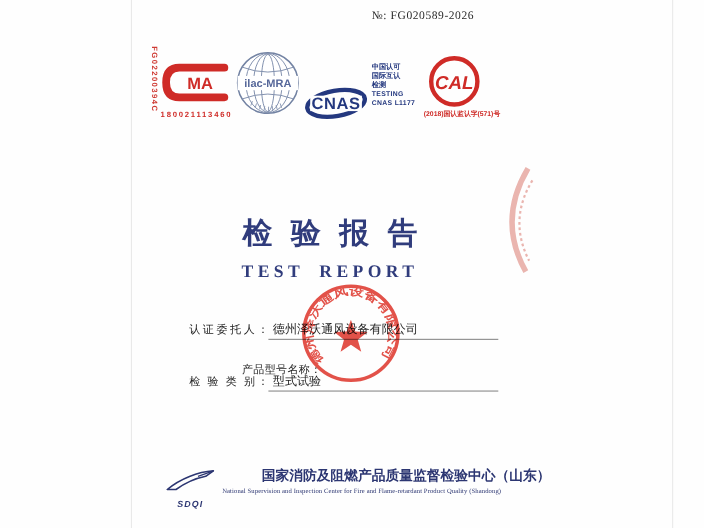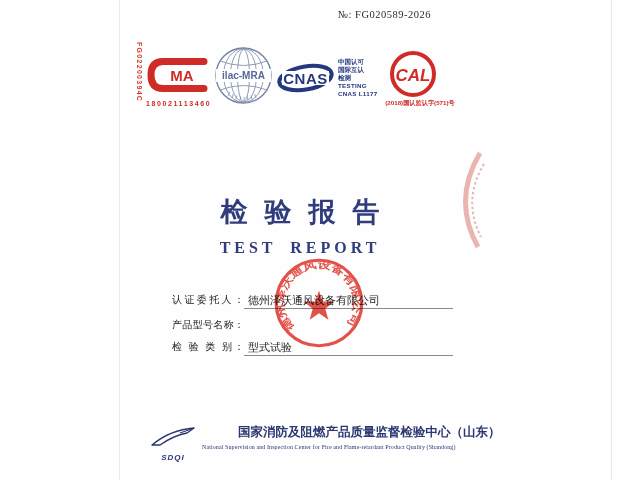--- a/index.html
+++ b/index.html
@@ -15,38 +15,38 @@
 
   .side-code { position:absolute; left:136px; top:42px; height:84px;
     writing-mode:vertical-rl; text-orientation:sideways;
     font-family:"Liberation Sans","DejaVu Sans",sans-serif;
     font-size:7px; letter-spacing:1.3px; color:#cf3a33; font-weight:bold; }
 
   .cma-block { position:absolute; left:146px; top:56px; width:64px; text-align:center; }
   .cma-number { margin-top:2px; font-family:"Liberation Sans",sans-serif; font-size:7px; font-weight:bold; color:#cf2b27; letter-spacing:1.6px; white-space:nowrap; }
 
   .ilac-block { position:absolute; left:214px; top:46px; }
-  .cnas-block { position:absolute; left:277px; top:58px; }
+  .cnas-block { position:absolute; left:277px; top:74px; }
 
   .cnas-text { position:absolute; left:338px; top:58px; color:#24387f; font-family:"Liberation Sans",sans-serif; }
   .cnas-text .zh { font-size:6.5px; line-height:8px; font-weight:bold; }
   .cnas-text .en { font-size:6.2px; line-height:8px; font-weight:bold; letter-spacing:0.3px; }
 
   .cal-block { position:absolute; left:385px; top:50px; width:70px; }
   .cal-caption { position:absolute; left:-10px; top:49px; width:90px; text-align:center; font-size:6.2px; font-weight:bold; color:#cf2b27; white-space:nowrap; font-family:"Liberation Sans",sans-serif; }
 
   .title-wrap { position:absolute; left:140px; top:174px; width:320px; text-align:center;margin-top:20px; }
   .title-zh { font-family:"Liberation Sans","DejaVu Sans",sans-serif; font-size:27px; font-weight:bold;
     color:#303c7c; letter-spacing:17px; padding-left:17px; }
   .title-en { margin-top:9px; font-size:16px; font-weight:bold; color:#303c7c; letter-spacing:4px; word-spacing:6px; }
 
   .fields { position:absolute; left:172px; top:0; width:281px; }
   .field-row { position:absolute; left:0; width:281px; display:flex; }
   .field-row.r1 { top:293px; }
-  .field-row.r2 { top:318px; }
+  .field-row.r2 { top:329px;margin-left:48px; }
   .field-row.r3 { top:340px; }
   .field-label { flex:0 0 72px; font-size:10px; color:#222; text-align:justify; text-align-last:justify; white-space:nowrap; }
   .field-value { flex:1; font-size:11px; color:#1e1e1e; border-bottom:1.5px solid #8a8a8a;
     padding:0 0 1px 4px; white-space:nowrap; line-height:14px; }
 
   .seal { position:absolute; left:272px; top:256px; width:94px; height:94px; mix-blend-mode:multiply; opacity:0.88; }
   .partial-stamp { position:absolute; left:448px; top:150px; width:42px; height:100px; mix-blend-mode:multiply; opacity:0.75; }
 
   .footer { position:absolute; left:148px; top:424px; width:330px; display:flex; align-items:flex-start; }
   .footer-logo { flex:0 0 50px; text-align:center; padding-top:2px; }

